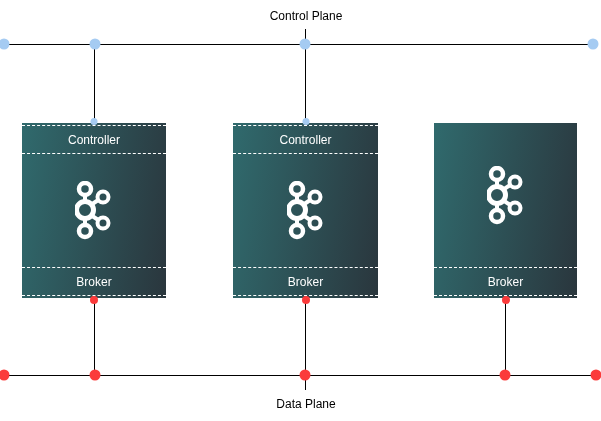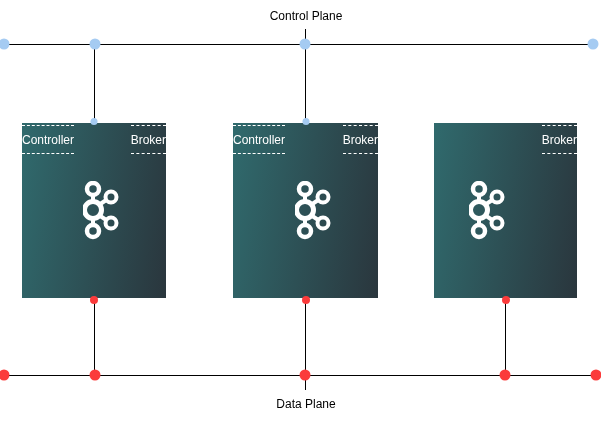--- a/index.html
+++ b/index.html
@@ -52,21 +52,21 @@
   .node {
     position: absolute;
     top: 120px;
     height: 181px;
     box-sizing: border-box;
     border: 3px solid var(--node-border, #fff);
     background: linear-gradient(98deg,
                 var(--node-gradient-left, #306a6d),
                 var(--node-gradient-right, #2a363d));
     display: flex;
-    flex-direction: row;
+    flex-direction: column;
     padding: 2px 0;
   }
   .node.n1 { left: 19px;  width: 150px; }
   .node.n2 { left: 230px; width: 151px; }
   .node.n3 { left: 431px; width: 149px; }
 
   .node-section {
     height: 27px;
     flex: 0 0 auto;
     display: flex;

